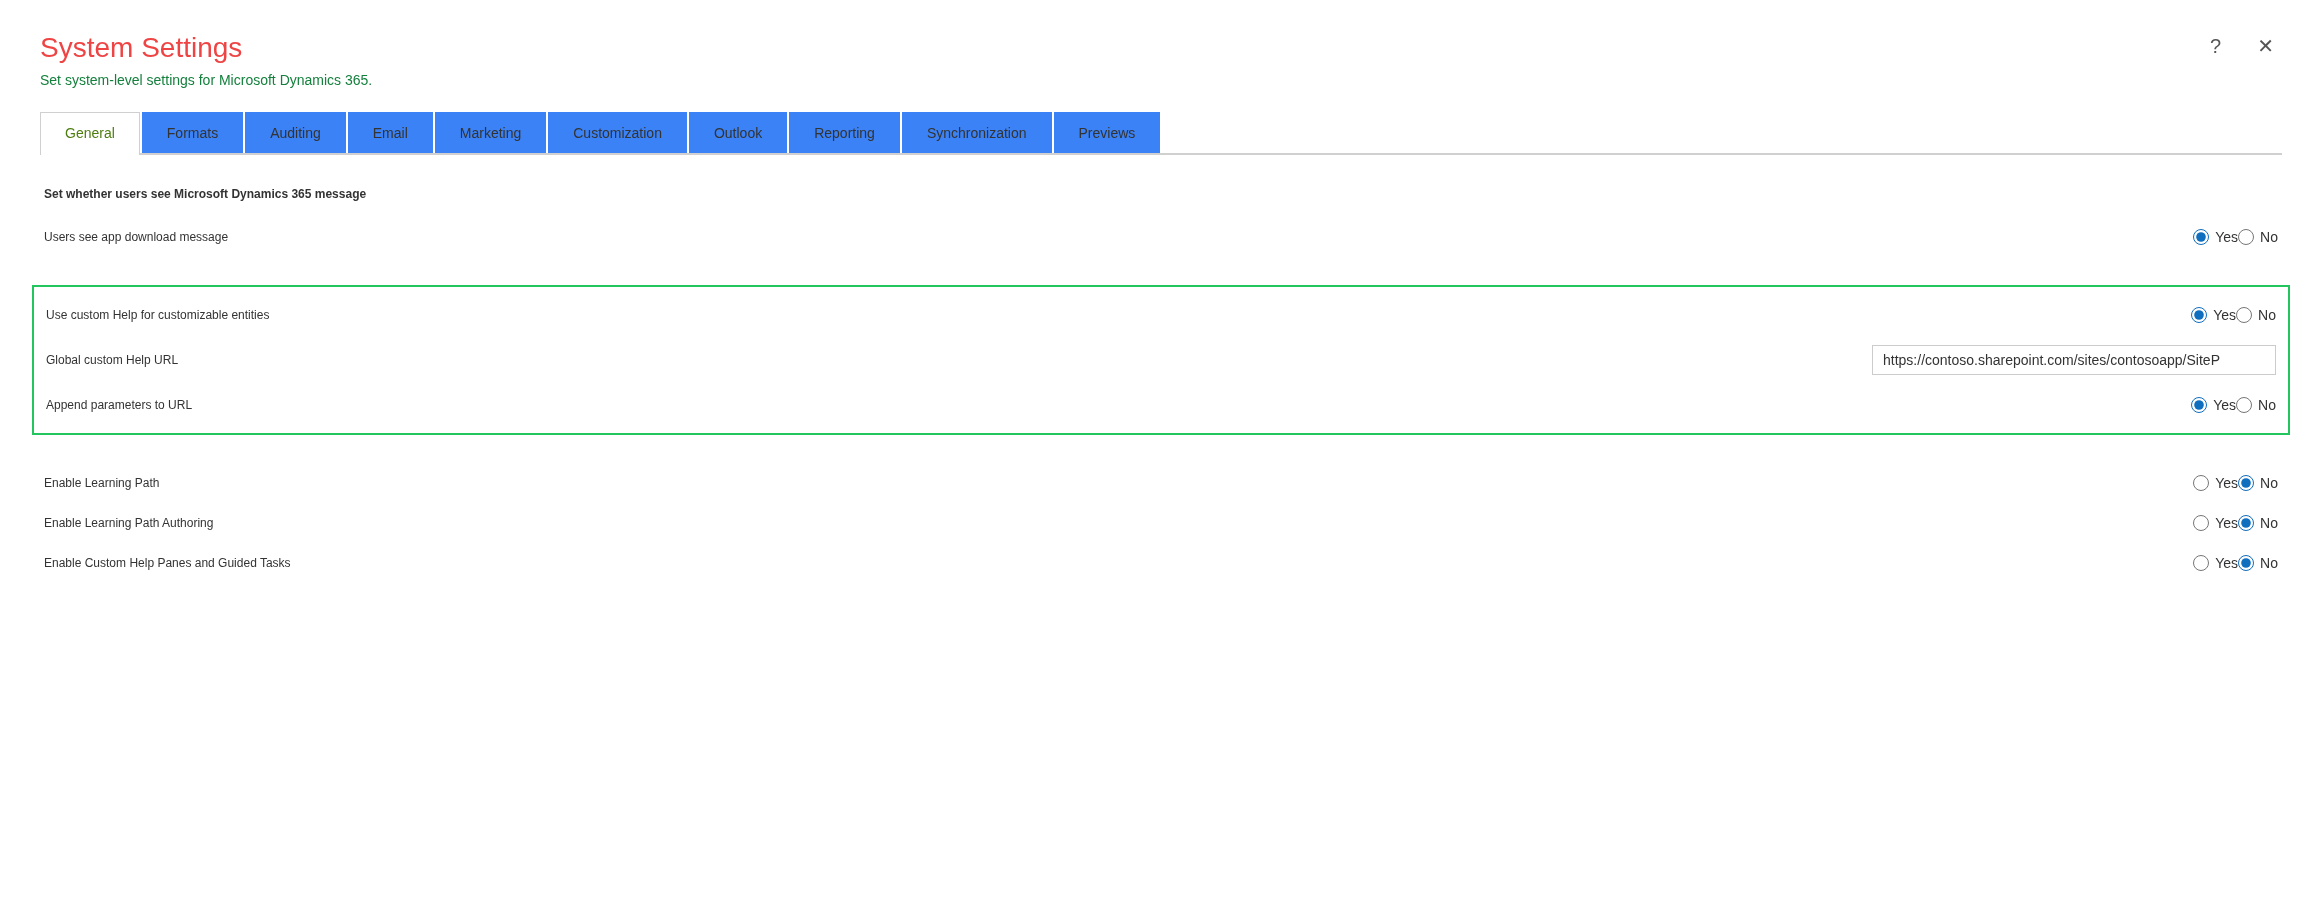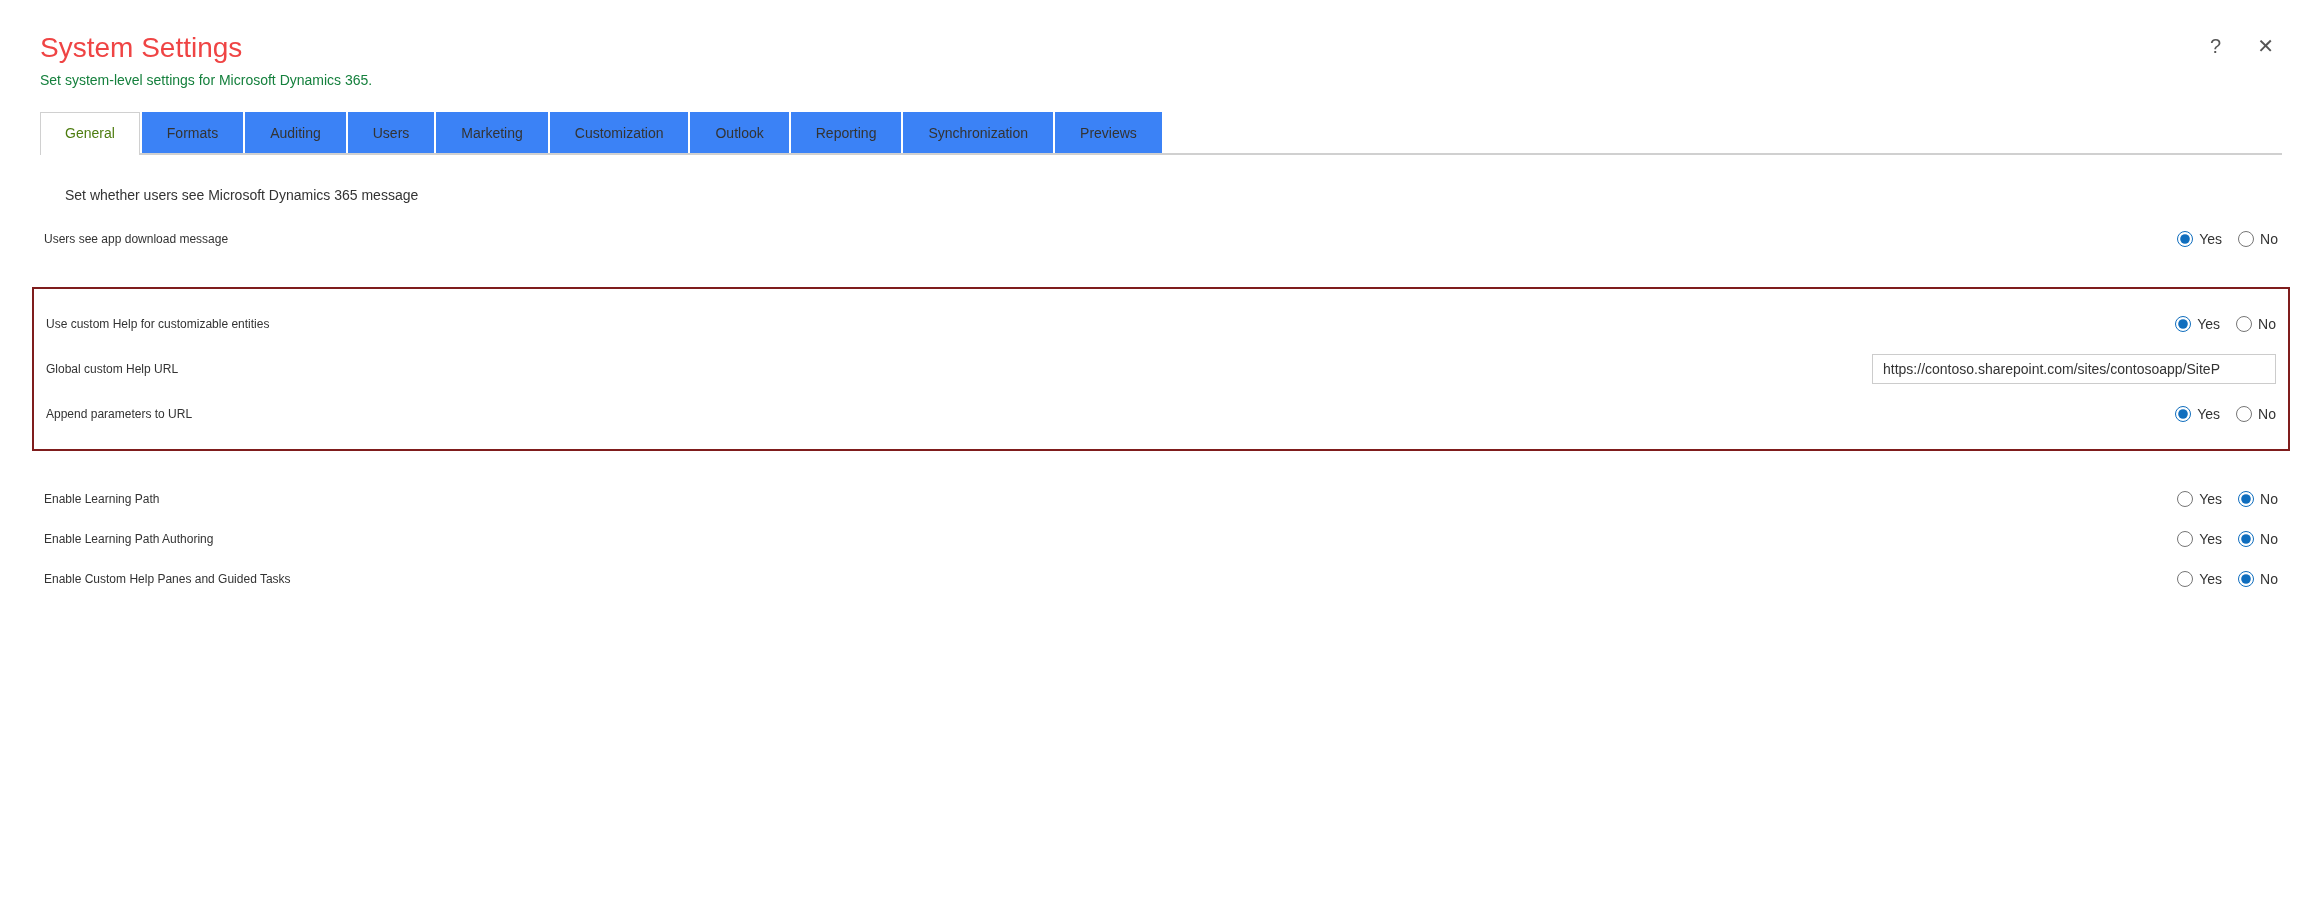--- a/index.html
+++ b/index.html
@@ -81,25 +81,24 @@
       color: #4d7c0f;
       margin-bottom: -2px;
       padding-bottom: 14px;
     }
 
     .section {
       margin-bottom: 28px;
     }
 
     .section-title {
-      font-size: 14px;
-      font-weight: 400;
+      font-size: 12px;
+      font-weight: 700;
       color: #333;
       margin-bottom: 16px;
-      margin-left: 21px;
     }
 
     .setting-row {
       display: flex;
       align-items: center;
       justify-content: space-between;
       padding: 10px 0;
       min-height: 40px;
     }
 
@@ -113,21 +112,21 @@
       display: flex;
       align-items: center;
       gap: 20px;
       min-width: 300px;
       justify-content: flex-end;
     }
 
     .radio-group {
       display: flex;
       align-items: flex-end;
-      gap: 16px;
+      gap: 0;
     }
 
     .radio-option {
       display: flex;
       align-items: center;
       gap: 6px;
       cursor: pointer;
     }
 
     .radio-option input[type="radio"] {
@@ -145,22 +144,22 @@
     .text-input {
       border: 1px solid #ccc;
       padding: 6px 10px;
       font-size: 14px;
       width: 404px;
       outline: none;
       color: #333;
     }
 
     .highlighted-section {
-      border: 2px solid #7f1d1d;
-      padding: 15px 12px;
+      border: 2px solid #22c55e;
+      padding: 8px 12px;
       margin: 0 -12px;
     }
 
     .content-area {
       padding: 0 4px;
     }
   </style>
 </head>
 <body>
 
@@ -174,21 +173,21 @@
   <div class="dialog-header">
     <div class="dialog-title">System Settings</div>
     <div class="dialog-subtitle">Set system-level settings for Microsoft Dynamics 365.</div>
   </div>
 
   <div class="tabs-container">
 
   <div class="tab active">General</div>
       <div class="tab">Formats</div>
       <div class="tab">Auditing</div>
-      <div class="tab">Users</div>
+      <div class="tab">Email</div>
       <div class="tab">Marketing</div>
       <div class="tab">Customization</div>
       <div class="tab">Outlook</div>
       <div class="tab">Reporting</div>
       <div class="tab">Synchronization</div>
       <div class="tab">Previews</div>
     </div>
 
   <div class="content-area">
 

